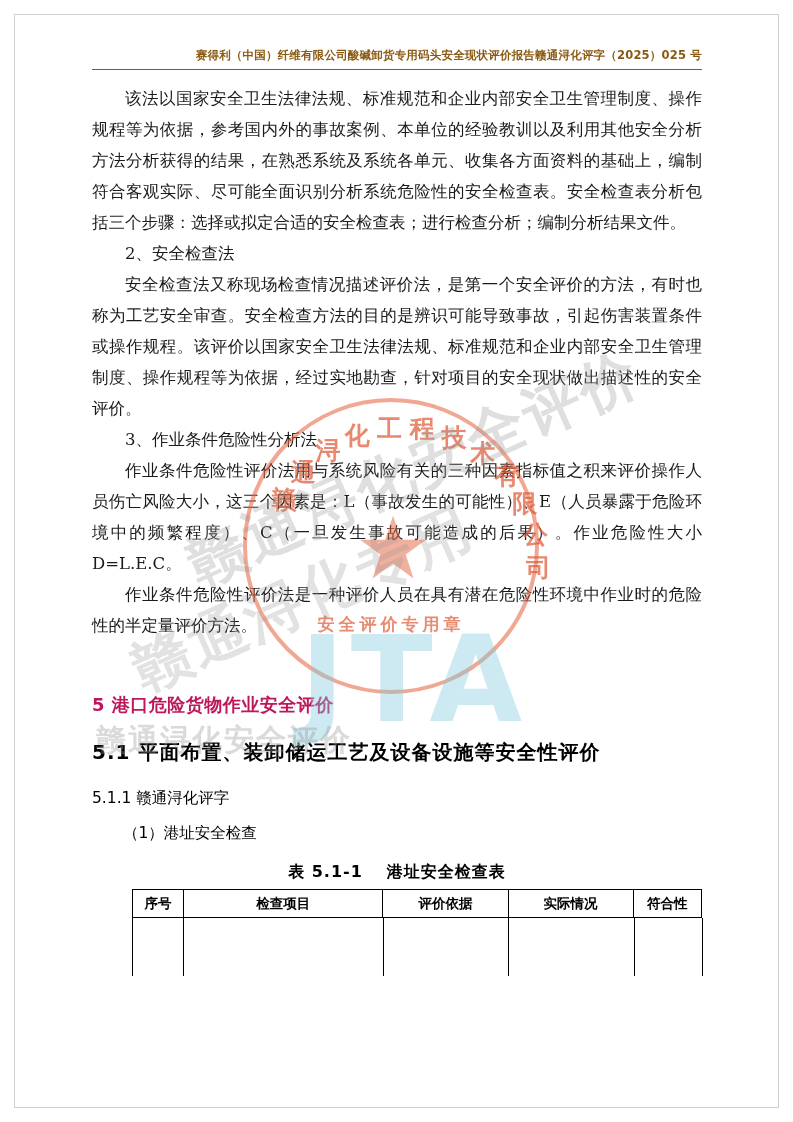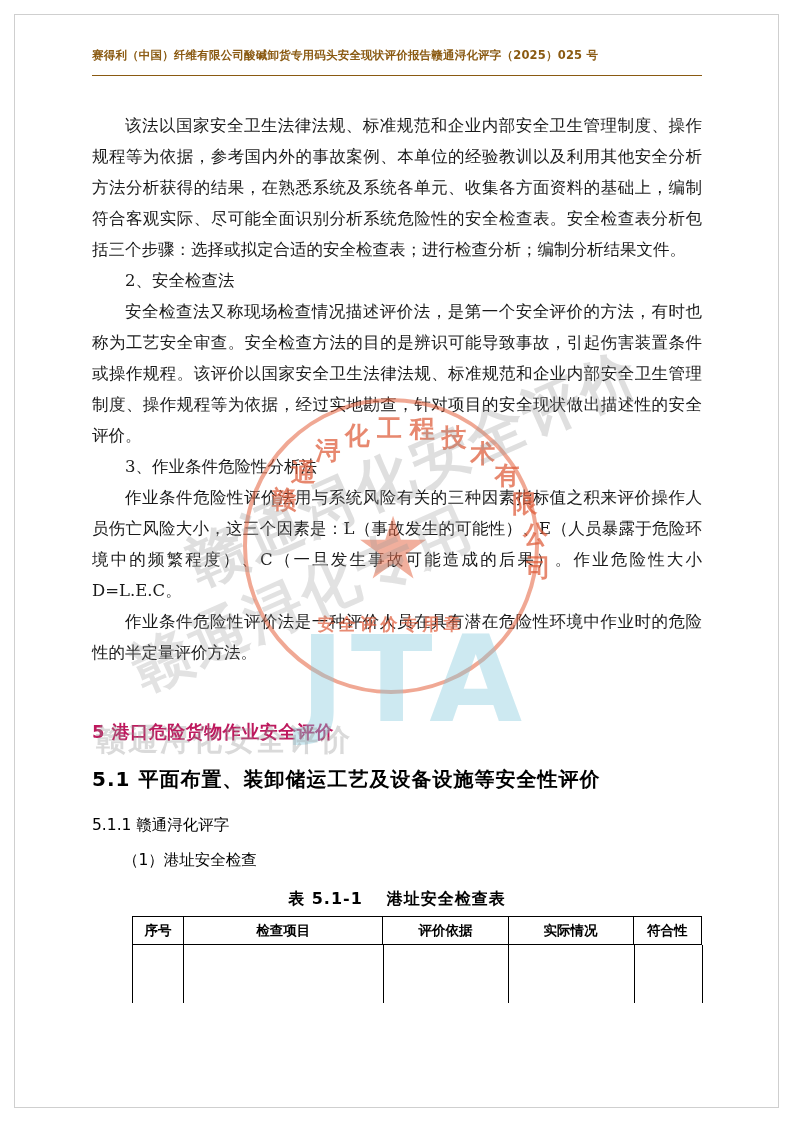--- a/index.html
+++ b/index.html
@@ -33,36 +33,36 @@
   .content {
     position: absolute;
     left: 92px;
     top: 48px;
     width: 610px;
   }
 
   
   .header {
     display: flex;
-    justify-content: flex-start;
+    justify-content: flex-end;
     align-items: flex-end;
     font-size: 11.5px;
     color: #8a5a12;
     font-family: "DejaVu Sans", sans-serif;
     font-weight: bold;
-    padding-bottom: 12px;
+    padding-bottom: 6px;
     border-bottom: 1.2px solid #8a5a12;
     letter-spacing: 0.2px;
   }
   .header-left { white-space: nowrap; }
   .header-right { white-space: nowrap; }
 
   
   .body-text {
-    margin-top: 34px;
+    margin-top: 13px;
     font-size: 16.5px;
     line-height: 31px;
     color: #1a1a1a;
     font-family: "DejaVu Serif", serif;
     text-align: justify;
   }
   p.para {
     margin: 0;
     text-indent: 2em;
     font-family: "DejaVu Serif", serif;

